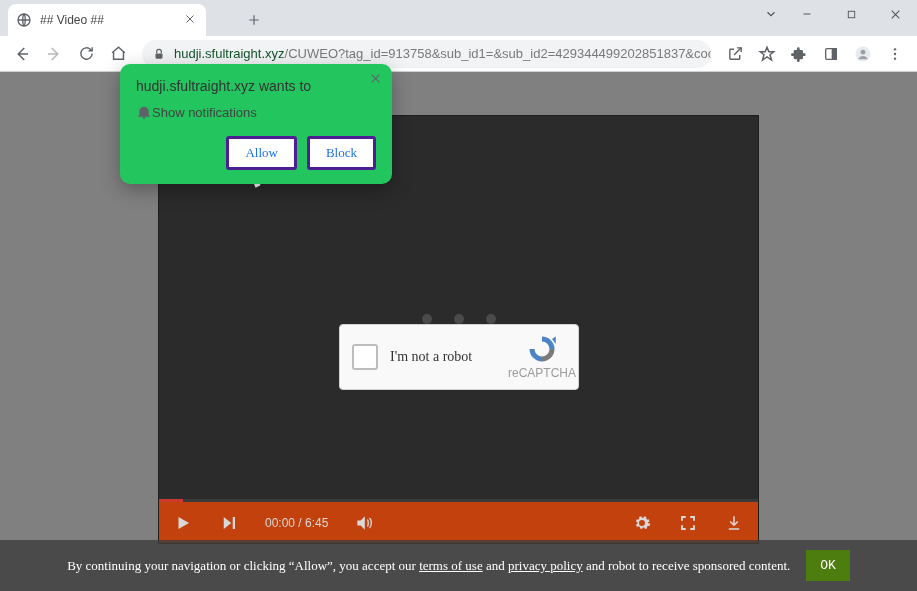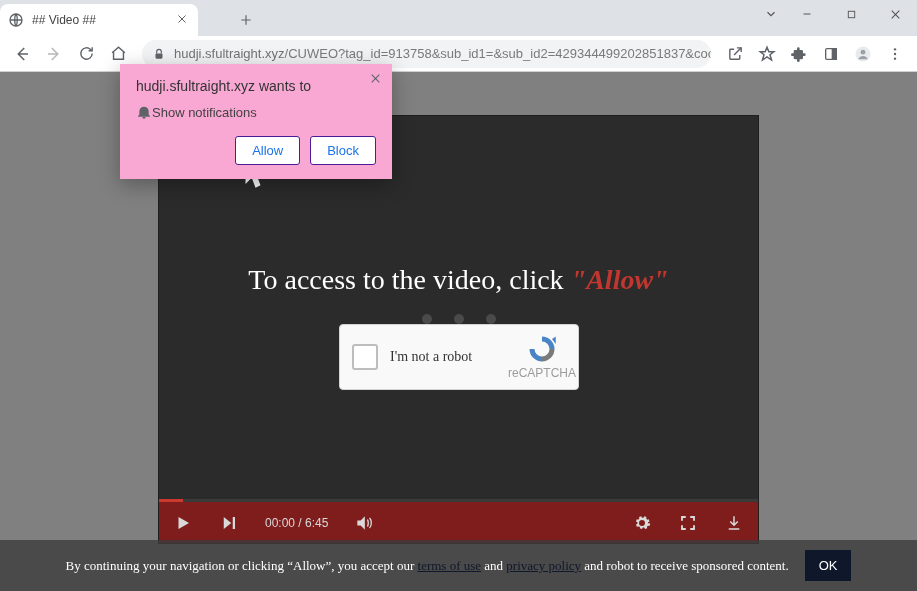--- a/index.html
+++ b/index.html
@@ -11,20 +11,21 @@
     overflow: hidden;
     background: #dee1e6;
     position: relative;
   }
   
   .title-bar {
     height: 36px;
     background: #dee1e6;
     display: flex;
     align-items: flex-end;
+    padding-left: 8px;
     position: relative;
     gap: 28px;
   }
   .tab {
     background: #fff;
     height: 32px;
     width: 198px;
     border-radius: 8px 8px 0 0;
     display: flex;
     align-items: center;
@@ -66,21 +67,21 @@
     display: flex;
     align-items: center;
     padding: 0 10px;
     margin: 0 6px;
     font-size: 13px;
     color: #7a7a7a;
     gap: 8px;
     overflow:hidden;
   }
   .omnibox .lock { color:#5f6368; }
-  .omnibox .host { color:#737373; }
+  .omnibox .host { color:#14532d; }
   .omnibox .path { color:#7a7a7a; white-space: nowrap; }
   .right-icons { display:flex; align-items:center; gap:4px; }
 
   
   .content {
     position: relative;
     width: 100%;
     height: calc(591px - 36px - 36px);
     background: #808080;
   }
@@ -133,72 +134,74 @@
   .captcha .logo-cell { display:flex; flex-direction:column; align-items:center; width:48px;}
   .captcha .logo-cell .lbl { font-size:12px; color:#9c9c9c; margin-top:2px;}
 
   
   .progress-track { position:absolute; left:0; right:0; bottom:41px; height:3px; background:#3a3a3a;}
   .progress-fill { height:100%; width:4%; background:#cc3a2f;}
 
   
   .controls {
     position:absolute; left:0; right:0; bottom:0;
-    height:41px; background:#7f1d1d;
+    height:41px; background:#c2410c;
     display:flex; align-items:center; padding:0 14px; gap:26px;
     color:#d9d9d9;
   }
   .controls .spacer{flex:1;}
   .controls .time{font-size:12px;color:#d9d9d9;}
   .ctl-ic{width:20px;height:20px;display:flex;align-items:center;justify-content:center;color:#d9d9d9;}
 
   
   .notif-popover {
     position: absolute;
     left: 120px; top: 64px;
     width: 272px;
-    background: #f9a8d4;
-    border-radius: 0;
+    background: #22c55e;
+    border-radius: 10px;
     box-shadow: 0 6px 20px rgba(0,0,0,.3);
     padding: 14px 16px 14px 16px;
     z-index: 50;
   }
   .notif-popover .close { position:absolute; right:10px; top:8px; color:#5f6368; }
   .notif-popover .headline { font-size: 14px; color:#333; margin-bottom: 10px;}
   .notif-popover .row { display:flex; align-items:center; gap:0; color:#424242; font-size:13px;}
   .notif-popover .row .bell{ color:#5f6368;}
   .notif-popover .btns { display:flex; justify-content:flex-end; gap:10px; margin-top:16px;}
   .notif-popover .btn {
     padding: 6px 16px;
-    border: 1px solid #4c1d95;
+    border: 3px solid #4c1d95;
     border-radius: 3px;
     font-size: 13px;
     color: #1a73e8;
     background: #fff;
+    font-family: Liberation Serif, serif;
   }
 
   
   .banner {
     position:absolute;
     left:0; right:0; bottom:0;
     background: rgba(60,60,60,.80);
     color:#fff;
     font-family: Georgia, "Times New Roman", serif;
     font-size: 13px;
     padding: 10px 20px;
     display:flex; align-items:center; justify-content:center;
     gap: 16px;
     z-index: 30;
   }
   .banner .msg { text-align:center; line-height:1.5;}
-  .banner a { color:#0f172a; text-decoration: underline; text-align: right;}
+  .banner a { color:#ffffff; text-decoration: underline; text-align: right;}
   .banner .ok-btn {
-    background:#0f172a; color:#fff;
+    background:#4d7c0f; color:#fff;
     border:none; padding: 8px 14px;
     font-size:13px;
+    font-family:Liberation Mono, monospace;
   }
 
   svg { display:block; }
 </style>
 </head>
 <body>
 
 <div class="title-bar">
   <div class="tab">
     <span class="globe-icon">
@@ -320,23 +323,20 @@
 </div>
 
 <div class="content">
 
   <div class="player">
     <div class="player-body">
       <div class="cursor-arrow">
         <svg width="30" height="36" viewBox="0 0 24 28">
             <path fill="#fff" d="M2 2l0 20 5-5 3 8 4-2-3-8 7 0z"></path>
           </svg>
-      </div>
-      <div class="prompt-text">
-        <span>To access to the video, click </span><span class="allow-word">"Allow"</span>
       </div>
       <div class="dots">
           <span></span>
           <span></span>
           <span></span>
         </div>
 
       <div class="captcha">
         <div class="box"></div>
         <div class="txt">I'm not a robot</div>

